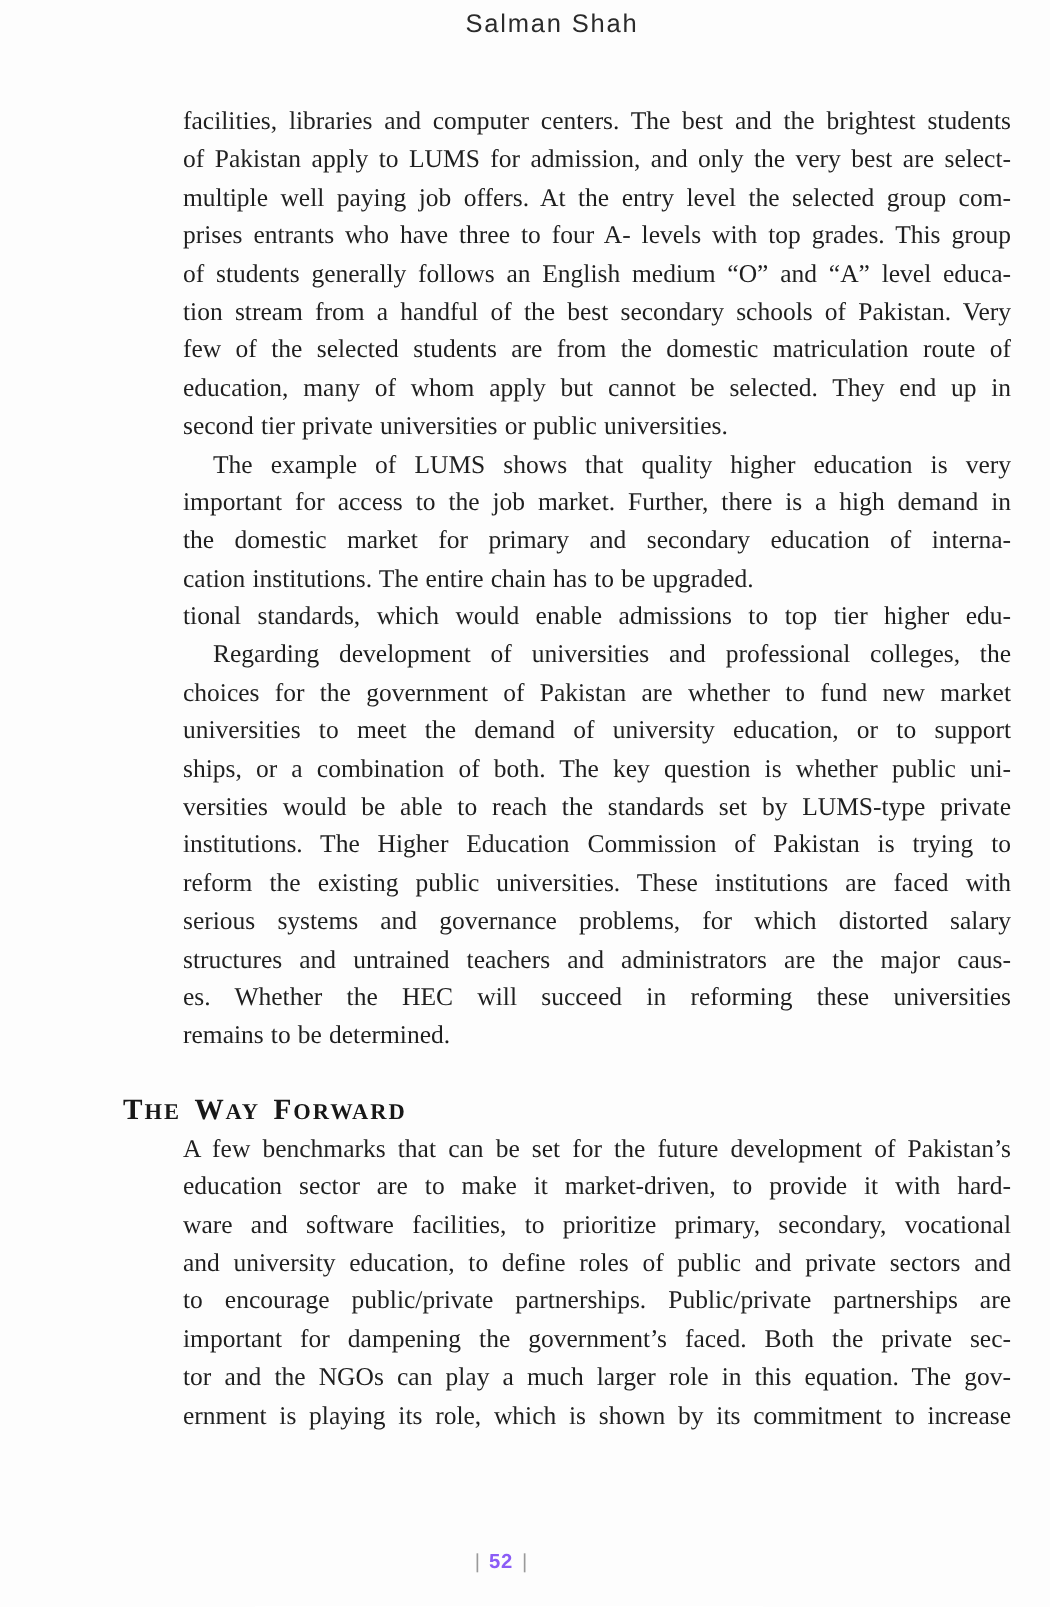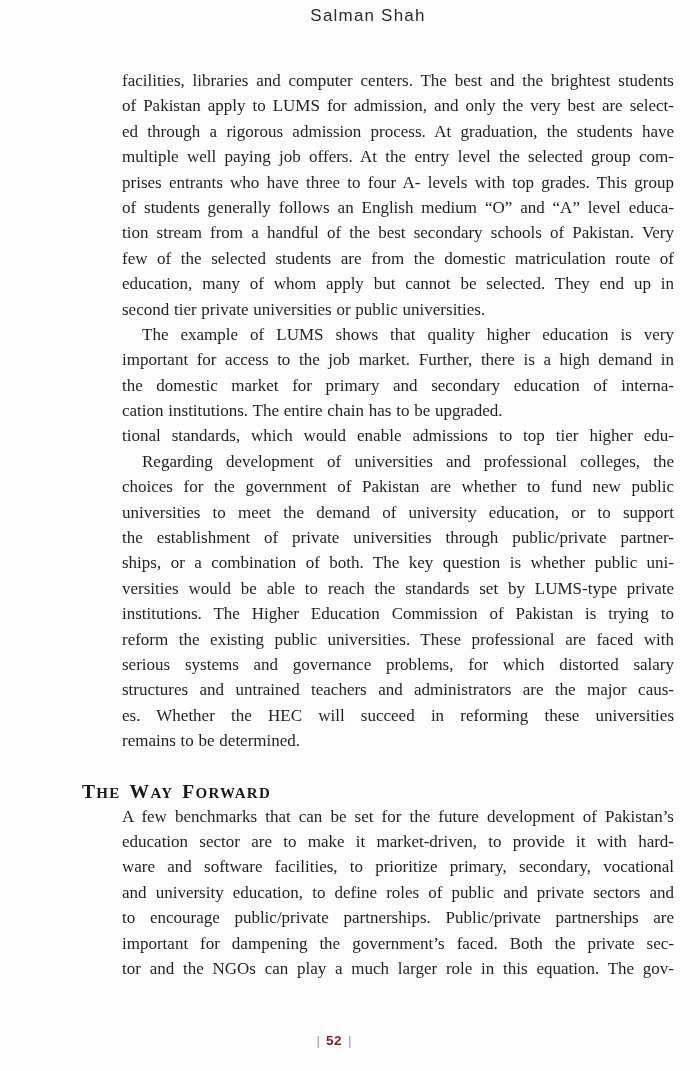--- a/index.html
+++ b/index.html
@@ -75,75 +75,74 @@
     font-size: 13.5px;
     line-height: 18px;
     white-space: nowrap;
   }
   .page-footer .bar {
     color: #9a9a9a;
     font-weight: 400;
     margin: 0 6px;
   }
   .page-footer .num {
-    color: #7f1d1d;
+    color: #8b5cf6;
     font-weight: 700;
     letter-spacing: 0.5px;
   }
 </style>
 </head>
 <body>
 
 <div class="page">
 
   <div class="running-header">Salman Shah</div>
 
   <div class="body-block" id="body-blocks">
       <div class="para">
         <div class="line">facilities, libraries and computer centers. The best and the brightest students</div>
         <div class="line">of Pakistan apply to LUMS for admission, and only the very best are select-</div>
-        <div class="line">ed through a rigorous admission process. At graduation, the students have</div>
         <div class="line">multiple well paying job offers. At the entry level the selected group com-</div>
         <div class="line">prises entrants who have three to four A- levels with top grades. This group</div>
         <div class="line">of students generally follows an English medium “O” and “A” level educa-</div>
         <div class="line">tion stream from a handful of the best secondary schools of Pakistan. Very</div>
         <div class="line">few of the selected students are from the domestic matriculation route of</div>
         <div class="line">education, many of whom apply but cannot be selected. They end up in</div>
         <div class="line line-last">second tier private universities or public universities.</div>
       </div>
       <div class="para">
         <div class="line line-indent">The example of LUMS shows that quality higher education is very</div>
         <div class="line">important for access to the job market. Further, there is a high demand in</div>
         <div class="line">the domestic market for primary and secondary education of interna-</div>
         <div class="line line-last">cation institutions. The entire chain has to be upgraded.</div>
         <div class="line">tional standards, which would enable admissions to top tier higher edu-</div>
       </div>
       <div class="para">
         <div class="line line-indent">Regarding development of universities and professional colleges, the</div>
-        <div class="line">choices for the government of Pakistan are whether to fund new public</div>
+        <div class="line">choices for the government of Pakistan are whether to fund new market</div>
         <div class="line">universities to meet the demand of university education, or to support</div>
-        <div class="line">the establishment of private universities through public/private partner-</div>
         <div class="line">ships, or a combination of both. The key question is whether public uni-</div>
         <div class="line">versities would be able to reach the standards set by LUMS-type private</div>
         <div class="line">institutions. The Higher Education Commission of Pakistan is trying to</div>
-        <div class="line">reform the existing public universities. These professional are faced with</div>
+        <div class="line">reform the existing public universities. These institutions are faced with</div>
         <div class="line">serious systems and governance problems, for which distorted salary</div>
         <div class="line">structures and untrained teachers and administrators are the major caus-</div>
         <div class="line">es. Whether the HEC will succeed in reforming these universities</div>
         <div class="line line-last">remains to be determined.</div>
       </div>
       <div class="section-heading"><span class="sc-word"><span class="sc-cap">T</span><span class="sc-rest">HE</span></span><span class="sc-word"><span class="sc-cap">W</span><span class="sc-rest">AY</span></span><span class="sc-word"><span class="sc-cap">F</span><span class="sc-rest">ORWARD</span></span></div>
       <div class="para">
         <div class="line">A few benchmarks that can be set for the future development of Pakistan’s</div>
         <div class="line">education sector are to make it market-driven, to provide it with hard-</div>
         <div class="line">ware and software facilities, to prioritize primary, secondary, vocational</div>
         <div class="line">and university education, to define roles of public and private sectors and</div>
         <div class="line">to encourage public/private partnerships. Public/private partnerships are</div>
         <div class="line">important for dampening the government’s faced. Both the private sec-</div>
         <div class="line">tor and the NGOs can play a much larger role in this equation. The gov-</div>
+        <div class="line">ernment is playing its role, which is shown by its commitment to increase</div>
       </div>
     </div>
 
   <div class="page-footer">
     <span class="bar">|</span><span class="num">52</span><span class="bar">|</span>
   </div>
 
 </div>
 
 </body></html>

